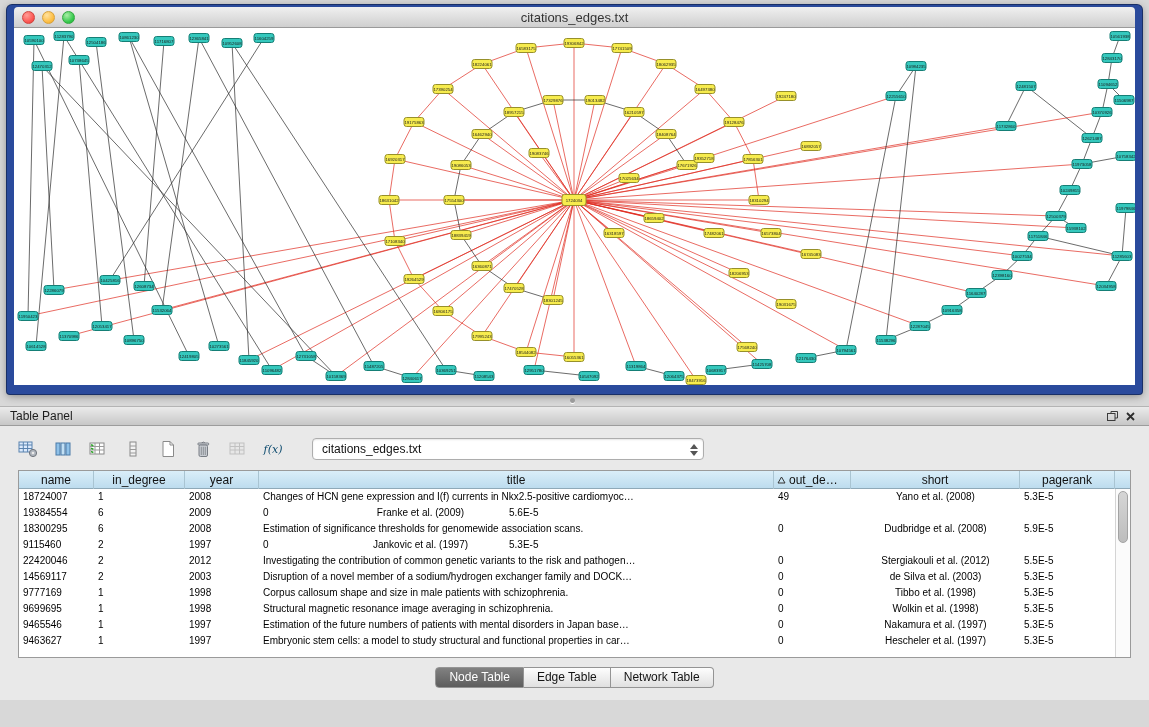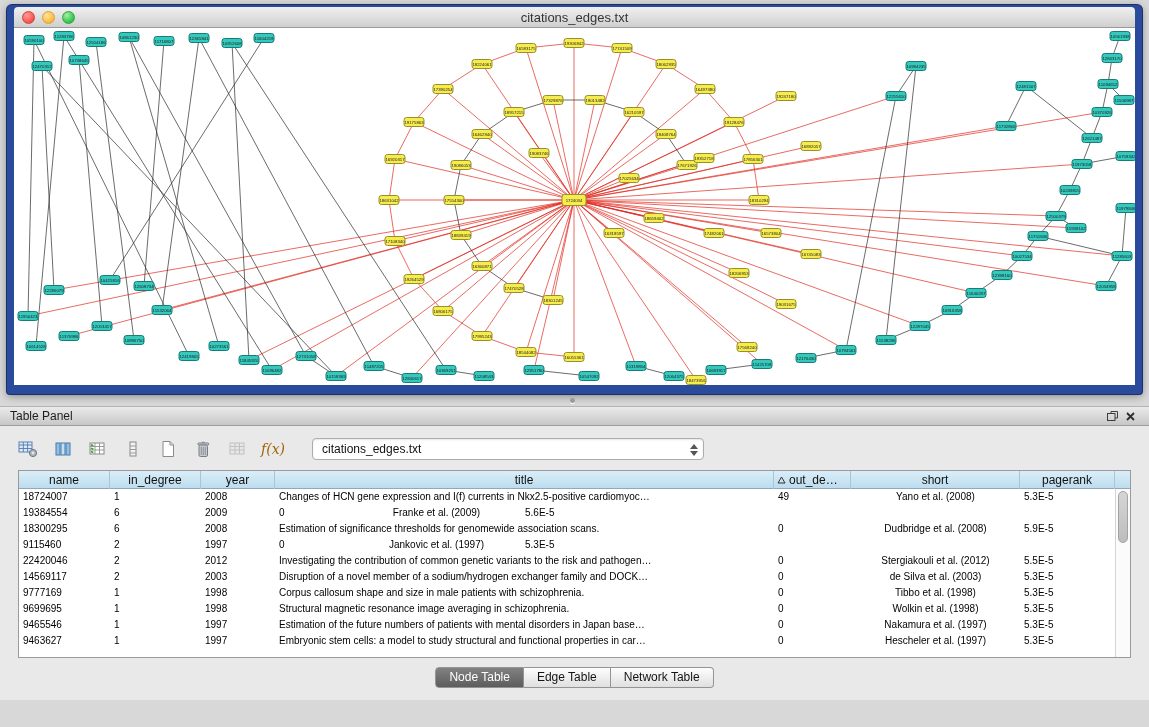--- a/index.html
+++ b/index.html
@@ -30,34 +30,34 @@
 
   
   .table-panel { position:absolute; left:0; top:406px; width:1149px; height:294px; background:#e9e9e9; }
   .panel-header { height:20px; background:linear-gradient(#ebebeb,#c7c7c7); border-top:1px solid #b4b4b4;
     border-bottom:1px solid #9c9c9c; display:flex; align-items:center; padding:0 10px; font-size:12px; color:#1d1d1d; }
   .panel-header .spacer { margin-left:auto; }
   .ph-icon { display:inline-flex; align-items:center; justify-content:center; width:18px; height:16px; cursor:default; }
 
   .toolbar { display:flex; align-items:center; padding:12px 14px 6px 16px; gap:11px; }
   .tool-btn { width:24px; height:22px; display:flex; align-items:center; justify-content:center; }
-  .fx { font-family:"DejaVu Serif", serif; font-style:italic; font-size:14px; color:#a16207; }
+  .fx { font-family:"DejaVu Serif", serif; font-style:italic; font-size:11px; color:#0c4a6e; }
   .combo { margin-left:16px; width:392px; height:22px; background:#fff; border:1px solid #adadad;
     border-radius:4px; display:flex; align-items:center; padding-left:9px; font-size:12px; color:#111;
     position:relative; box-shadow:inset 0 1px 2px rgba(0,0,0,.10); }
   .stepper { position:absolute; right:5px; top:0; height:22px; display:flex; flex-direction:column;
     justify-content:center; align-items:center; gap:2px; }
   .tri-up { width:0; height:0; border-left:4px solid transparent; border-right:4px solid transparent; border-bottom:5px solid #555; }
   .tri-dn { width:0; height:0; border-left:4px solid transparent; border-right:4px solid transparent; border-top:5px solid #555; }
 
   .table-wrap { margin:4px 18px 0 18px; height:188px; background:#fff; border:1px solid #9a9a9a; position:relative; overflow:hidden; }
   .thead { display:flex; height:18px; background:linear-gradient(#daeef9,#bddcee); border-bottom:1px solid #8fa9b8;
     font-size:12px; color:#111; padding-right:15px; }
   .th { display:flex; align-items:center; justify-content:center; border-right:1px solid #a9c4d2; height:18px; overflow:hidden; white-space:nowrap; }
-  .c-name { width:91px; } .c-in { width:91px; } .c-year { width:74px; }
+  .c-name { width:75px; } .c-in { width:91px; } .c-year { width:74px; }
   .c-title { flex:1; min-width:0; } .c-out { width:77px; } .c-short { width:169px; } .c-page { width:95px; }
   .th.c-out { justify-content:flex-start; padding-left:3px; gap:3px; }
   .tbody { position:absolute; left:0; right:15px; top:18px; bottom:0; background:#fff; overflow:hidden; }
   .tr { display:flex; height:16px; line-height:16px; font-size:10px; color:#000; }
   .td { padding-left:4px; white-space:nowrap; overflow:hidden; }
   .td.c-short { text-align:center; padding-left:0; }
   .vscroll { position:absolute; right:0; top:18px; bottom:0; width:15px; background:#fbfbfb; border-left:1px solid #d4d4d4; }
   .vthumb { position:absolute; left:2px; top:2px; width:10px; height:52px; border-radius:6px;
     background:linear-gradient(#d6d6d6,#bdbdbd); border:1px solid #a3a3a3; }
 

